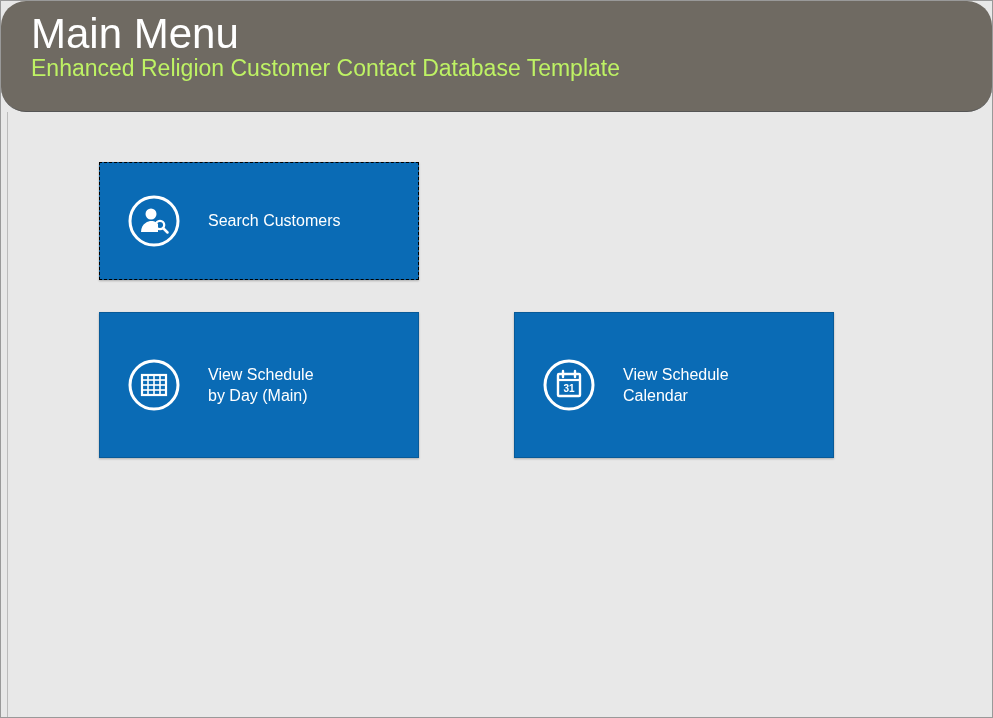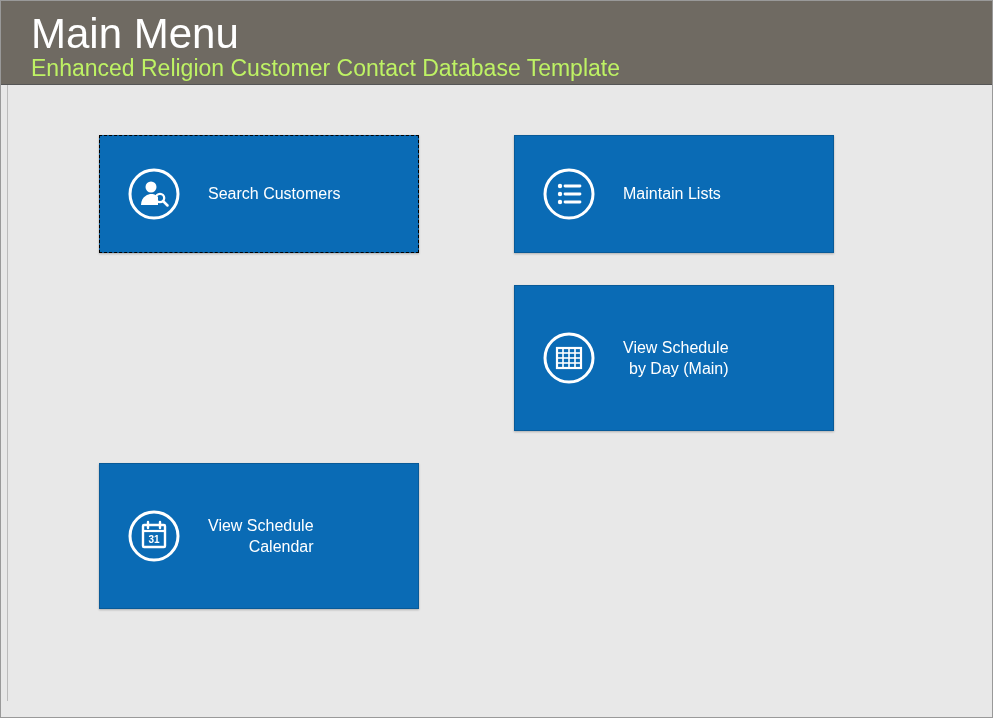--- a/index.html
+++ b/index.html
@@ -10,22 +10,23 @@
     body {
       font-family: "Segoe UI Light", "Segoe UI", Arial, sans-serif;
       background: #e8e8e8;
       width: 993px;
       height: 718px;
       overflow: hidden;
       border: 1px solid #999;
     }
     .header {
       background: #6f6a62;
-      padding: 10px 30px 2px 30px;
+      padding: 10px 30px 29px 30px;
       border-bottom: 1px solid #555;
+      border-radius: 25px;
     }
     .header-title {
       color: #ffffff;
       font-size: 42px;
       font-weight: 300;
       line-height: 1.1;
     }
     .header-subtitle {
       color: #bef264;
       font-size: 23px;
@@ -76,21 +77,21 @@
       display: flex;
       align-items: flex-start;
       justify-content: center;
     }
     .tile-label {
       color: #ffffff;
       font-size: 16px;
       font-weight: 400;
       margin-left: 28px;
       line-height: 1.35;
-      text-align: right;
+      text-align: left;
       font-family: "Segoe UI", Arial, sans-serif;
     }
     .tile-label .line {
       display: block;
     }
     .empty-cell {
       
     }
     svg {
       display: block;
@@ -114,34 +115,20 @@
           <circle cx="26" cy="26" r="24" fill="none" stroke="#fff" stroke-width="3"></circle>
           <circle cx="23" cy="19" r="5.5" fill="#fff"></circle>
           <path d="M13 37 C13 28 21 26 23 26 C25 26 28 26.5 30 29 L30 37 Z" fill="#fff"></path>
           <circle cx="32" cy="30" r="4.2" fill="none" stroke="#fff" stroke-width="2.3"></circle>
           <line x1="35" y1="33" x2="39.5" y2="37.5" stroke="#fff" stroke-width="2.5" stroke-linecap="round"></line>
         </svg>
       </div>
       <div class="tile-label">Search Customers</div>
     </div>
 
-    <div class="tile">
-      <div class="tile-icon">
-        <svg width="52" height="52" viewBox="0 0 52 52">
-          <circle cx="26" cy="26" r="24" fill="none" stroke="#fff" stroke-width="3"></circle>
-          <circle cx="17" cy="18" r="2.2" fill="#fff"></circle>
-          <line x1="22" y1="18" x2="37" y2="18" stroke="#fff" stroke-width="2.8" stroke-linecap="round"></line>
-          <circle cx="17" cy="26" r="2.2" fill="#fff"></circle>
-          <line x1="22" y1="26" x2="37" y2="26" stroke="#fff" stroke-width="2.8" stroke-linecap="round"></line>
-          <circle cx="17" cy="34" r="2.2" fill="#fff"></circle>
-          <line x1="22" y1="34" x2="37" y2="34" stroke="#fff" stroke-width="2.8" stroke-linecap="round"></line>
-        </svg>
-      </div>
-      <div class="tile-label">Maintain Lists</div>
-    </div>
 
 
     <div class="empty-cell"></div>
 
     <div class="tile tall">
       <div class="tile-icon">
         <svg width="52" height="52" viewBox="0 0 52 52">
           <circle cx="26" cy="26" r="24" fill="none" stroke="#fff" stroke-width="3"></circle>
           <rect x="14" y="16" width="24" height="20" fill="none" stroke="#fff" stroke-width="2.2"></rect>
           <line x1="14" y1="21" x2="38" y2="21" stroke="#fff" stroke-width="1.6"></line>

